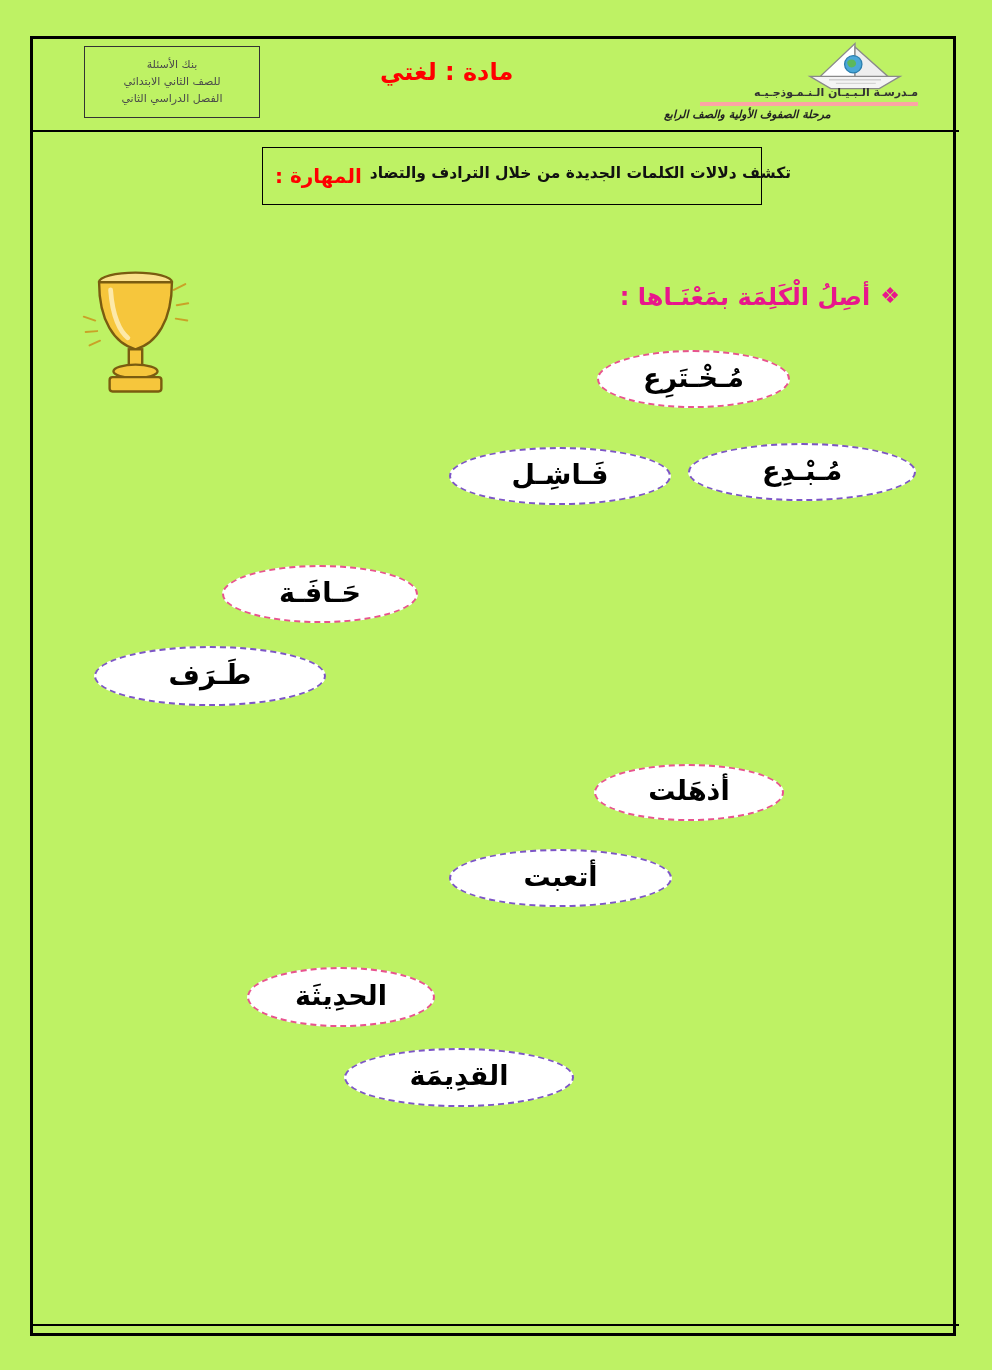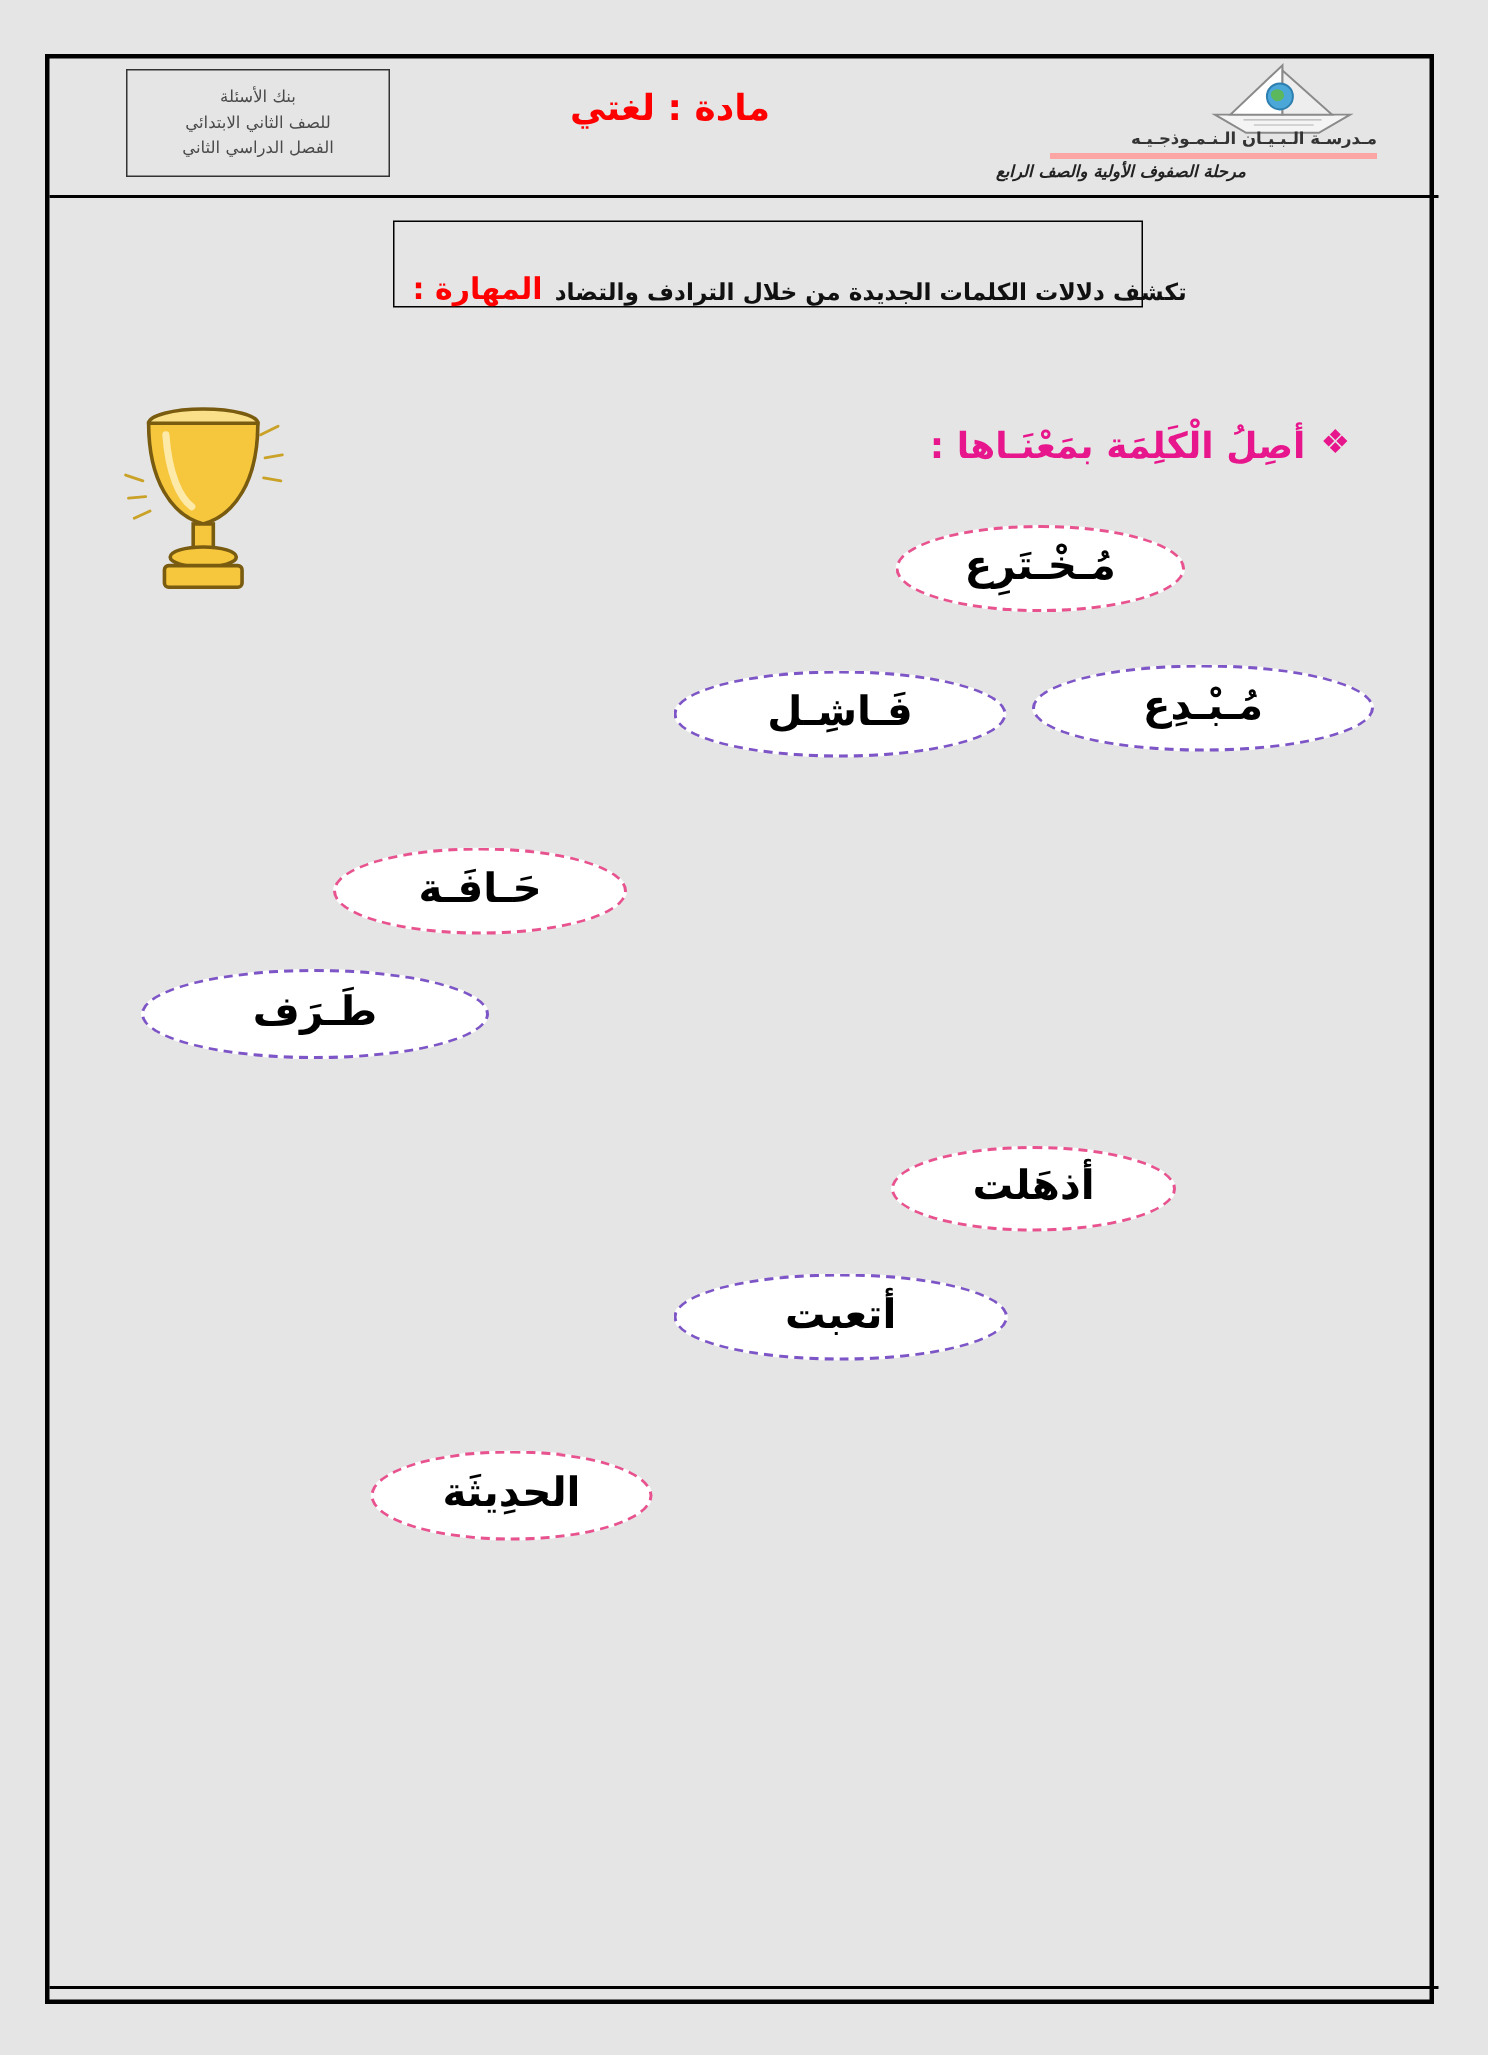--- a/index.html
+++ b/index.html
@@ -1,21 +1,21 @@
 <!DOCTYPE html>
 <html><head>
 <meta charset="utf-8">
 <style>
   html, body { margin: 0; padding: 0; background: #ffffff; }
   body { font-family: "DejaVu Sans", sans-serif; }
   .page {
     position: relative;
     width: 992px;
     height: 1370px;
-    background: #e5e5e5;
+    background: #bef264;
     overflow: hidden;
   }
   .frame {
     position: absolute;
     left: 30px; top: 36px;
     width: 926px; height: 1300px;
     border: 3px solid #000000;
     box-sizing: border-box;
   }
   .bottom-rule {
@@ -88,24 +88,24 @@
     font-style: italic;
   }
   .skill-box {
     position: absolute;
     left: 262px; top: 147px;
     width: 500px; height: 58px;
     border: 1.5px solid #000000;
     box-sizing: border-box;
     display: flex;
     flex-direction: row-reverse;
-    align-items: flex-end;
+    align-items: flex-start;
     justify-content: flex-start;
     direction: rtl;
-    padding: 0 12px;
+    padding: 16px 12px;
     gap: 8px;
   }
   .skill-label {
     color: #ff0000;
     font-weight: bold;
     font-size: 20px;
     white-space: nowrap;
   }
   .skill-text {
     color: #111111;
@@ -233,14 +233,17 @@
   <div class="word-pill prompt-pill" style="left:594px; top:764px; width:190px; height:57px;">
     <span>أذهَلت</span>
   </div>
   <div class="word-pill option-pill" style="left:449px; top:849px; width:223px; height:58px;">
     <span>أتعبت</span>
   </div>
 
   <div class="word-pill prompt-pill" style="left:247px; top:967px; width:188px; height:60px;">
     <span>الحدِيثَة</span>
   </div>
+  <div class="word-pill option-pill" style="left:344px; top:1048px; width:230px; height:59px;">
+    <span>القدِيمَة</span>
+  </div>
 
 </div>
 
 </body></html>

